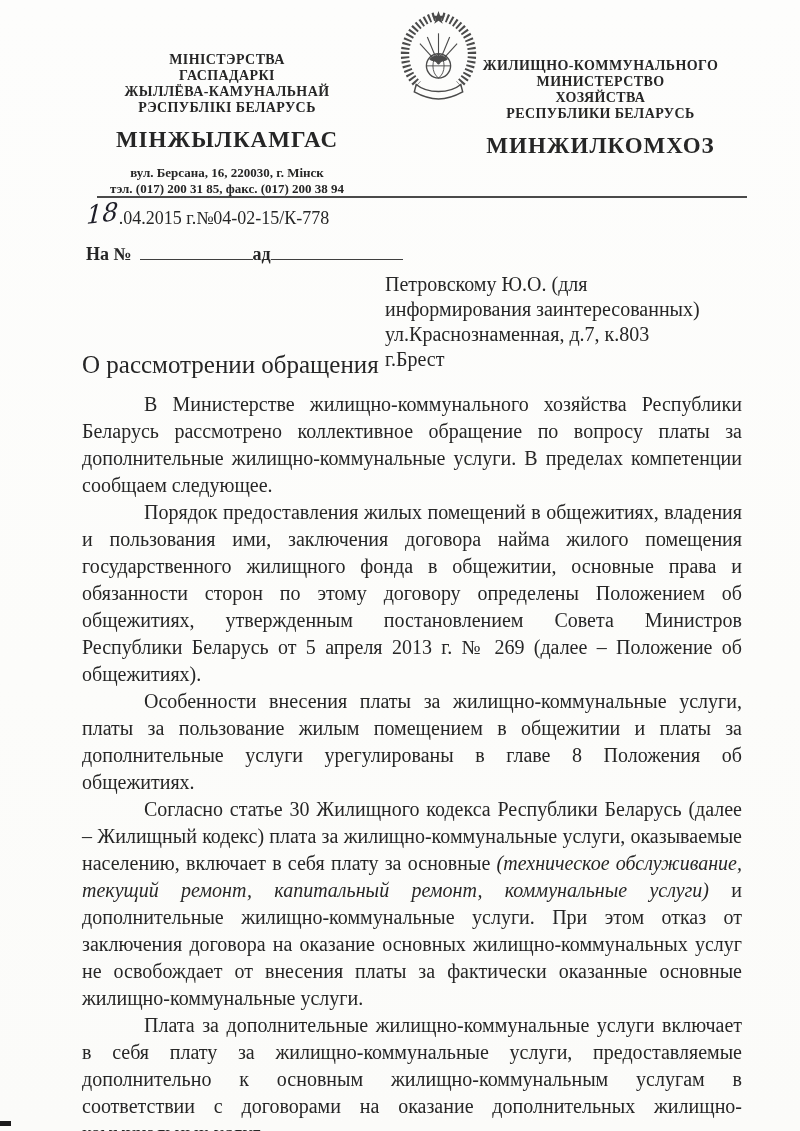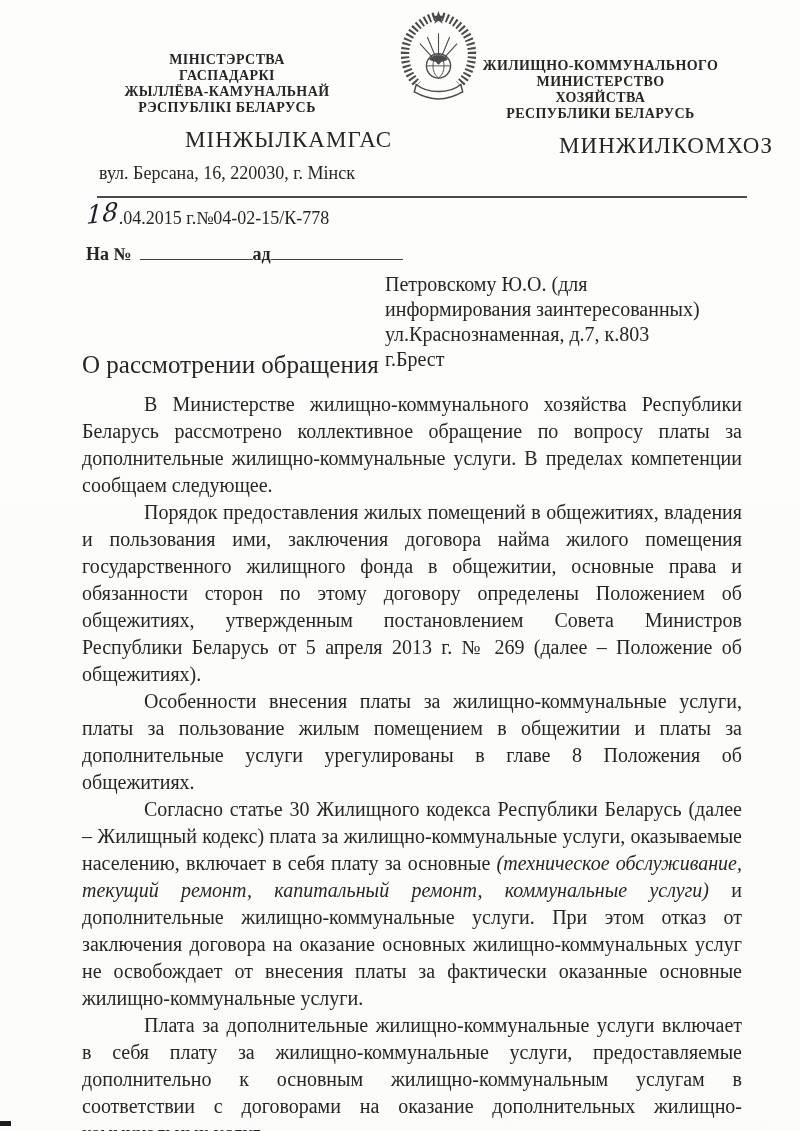--- a/index.html
+++ b/index.html
@@ -32,26 +32,25 @@
     font-size: 14px;
     line-height: 16px;
     letter-spacing: 0.4px;
     font-weight: bold;
   }
   .short-name {
     margin-top: 11px;
     font-size: 23px;
     line-height: 26px;
     letter-spacing: 1px;
-    font-weight: normal;
-    text-align: right;
+    font-weight: bold;
   }
   .addr-line {
-    font-weight: normal;
-    font-size: 18px;
+    font-weight: bold;
+    font-size: 13px;
     line-height: 16px;
   }
   .addr-block { margin-top: 12px; }
   .head-rule {
     position: absolute;
     left: 97px; top: 196px;
     width: 650px; height: 2px;
     background: #4a4a4a;
   }
 
@@ -156,20 +155,21 @@
   </div>
 
   <div class="head-col left">
     <div class="ministry-line">МІНІСТЭРСТВА</div>
     <div class="ministry-line">ГАСПАДАРКІ</div>
     <div class="ministry-line">ЖЫЛЛЁВА-КАМУНАЛЬНАЙ</div>
     <div class="ministry-line">РЭСПУБЛІКІ БЕЛАРУСЬ</div>
     <div class="short-name">МІНЖЫЛКАМГАС</div>
     <div class="addr-block">
       <div class="addr-line">вул. Берсана, 16,  220030,   г. Мінск</div>
+      <div class="addr-line">тэл. (017) 200 31 85, факс. (017)  200 38 94</div>
     </div>
   </div>
 
   <div class="head-col right">
     <div class="ministry-line">ЖИЛИЩНО-КОММУНАЛЬНОГО</div>
     <div class="ministry-line">МИНИСТЕРСТВО</div>
     <div class="ministry-line">ХОЗЯЙСТВА</div>
     <div class="ministry-line">РЕСПУБЛИКИ БЕЛАРУСЬ</div>
     <div class="short-name">МИНЖИЛКОМХОЗ</div>
   </div>

